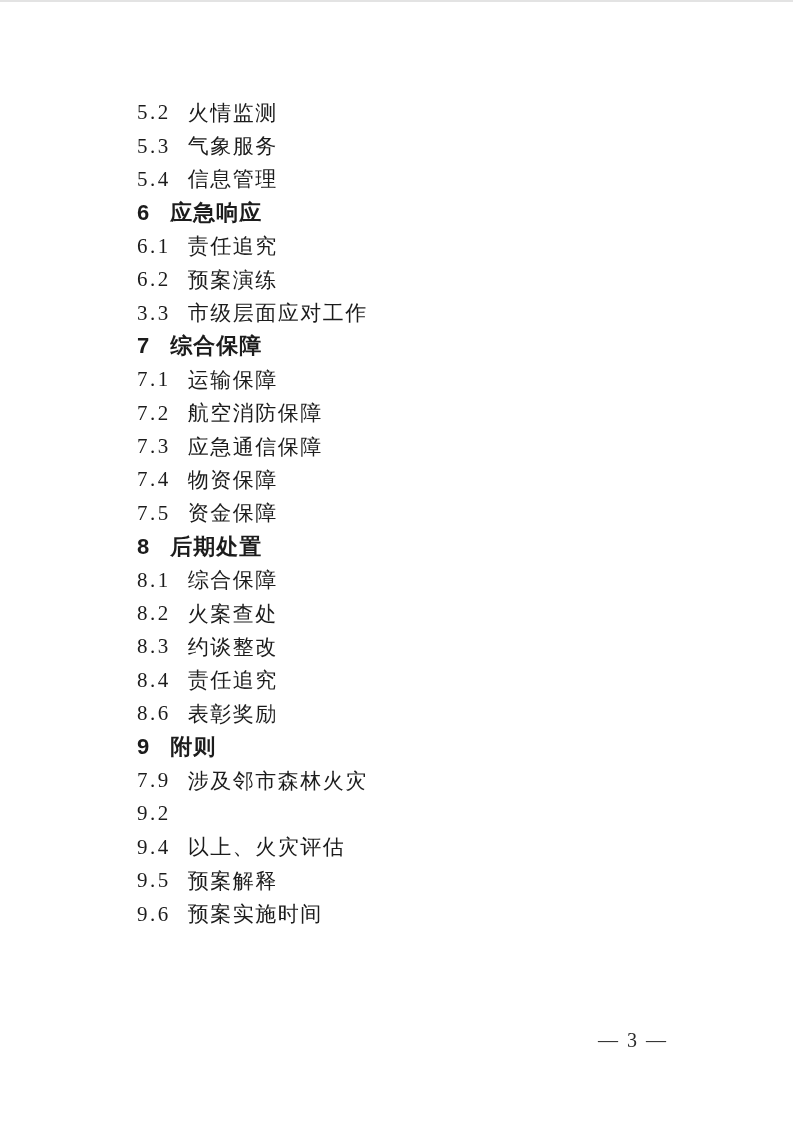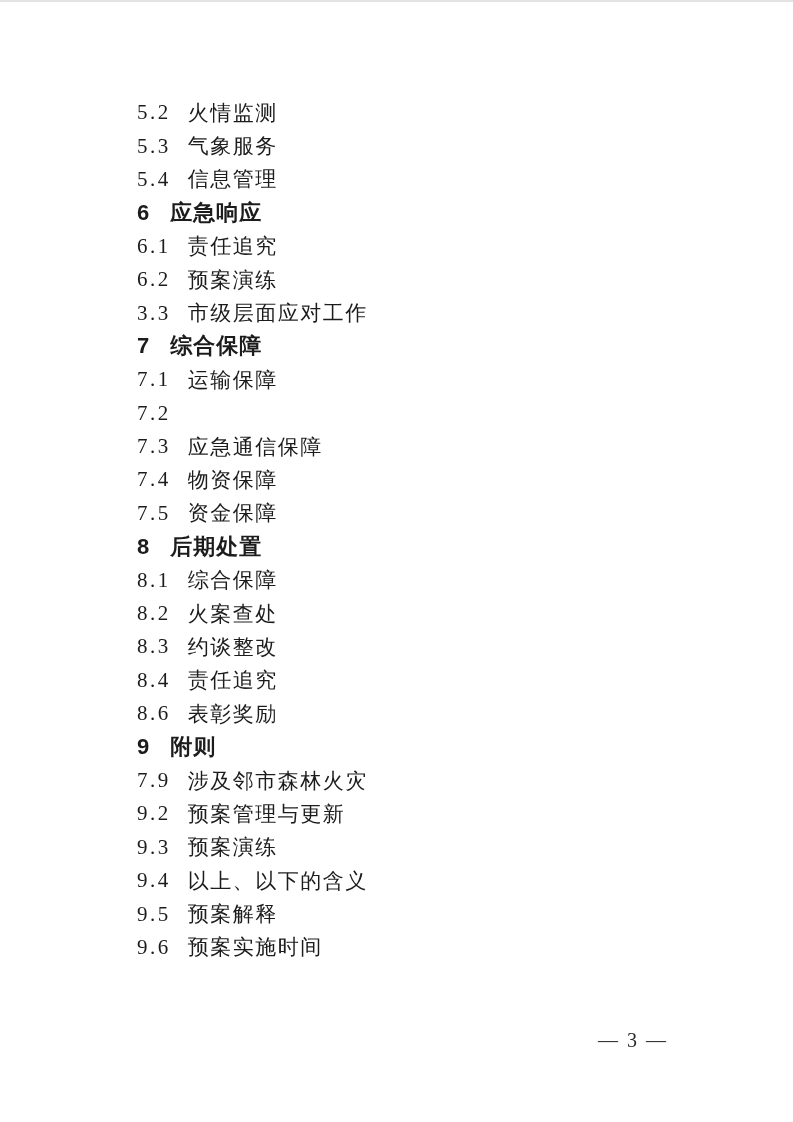--- a/index.html
+++ b/index.html
@@ -117,20 +117,21 @@
     <span class="toc-label">综合保障</span>
   </div>
 
   <div class="toc-row">
     <span class="toc-num">7.1</span>
     <span class="toc-label">运输保障</span>
   </div>
 
   <div class="toc-row">
     <span class="toc-num">7.2</span>
+    <span class="toc-label">航空消防保障</span>
   </div>
 
   <div class="toc-row">
     <span class="toc-num">7.3</span>
     <span class="toc-label">应急通信保障</span>
   </div>
 
   <div class="toc-row">
     <span class="toc-num">7.4</span>
     <span class="toc-label">物资保障</span>
@@ -177,31 +178,26 @@
     <span class="toc-label">附则</span>
   </div>
 
   <div class="toc-row">
     <span class="toc-num">7.9</span>
     <span class="toc-label">涉及邻市森林火灾</span>
   </div>
 
   <div class="toc-row">
     <span class="toc-num">9.2</span>
-    <span class="toc-label">预案管理与更新</span>
-  </div>
-
-  <div class="toc-row">
-    <span class="toc-num">9.3</span>
-    <span class="toc-label">预案演练</span>
-  </div>
+  </div>
+
 
   <div class="toc-row">
     <span class="toc-num">9.4</span>
-    <span class="toc-label">以上、以下的含义</span>
+    <span class="toc-label">以上、火灾评估</span>
   </div>
 
   <div class="toc-row">
     <span class="toc-num">9.5</span>
     <span class="toc-label">预案解释</span>
   </div>
 
   <div class="toc-row">
     <span class="toc-num">9.6</span>
     <span class="toc-label">预案实施时间</span>

